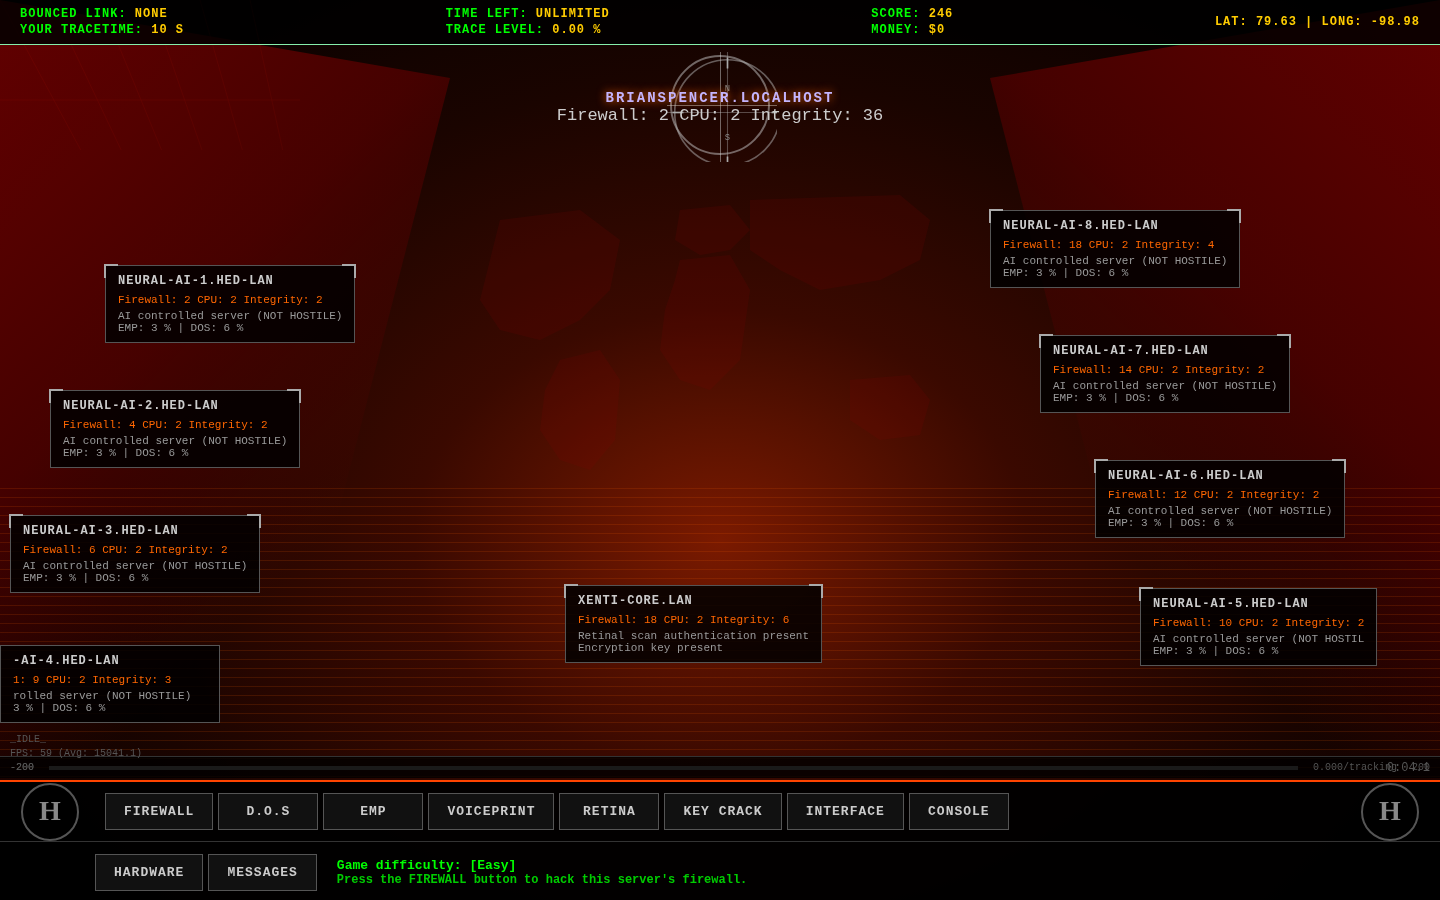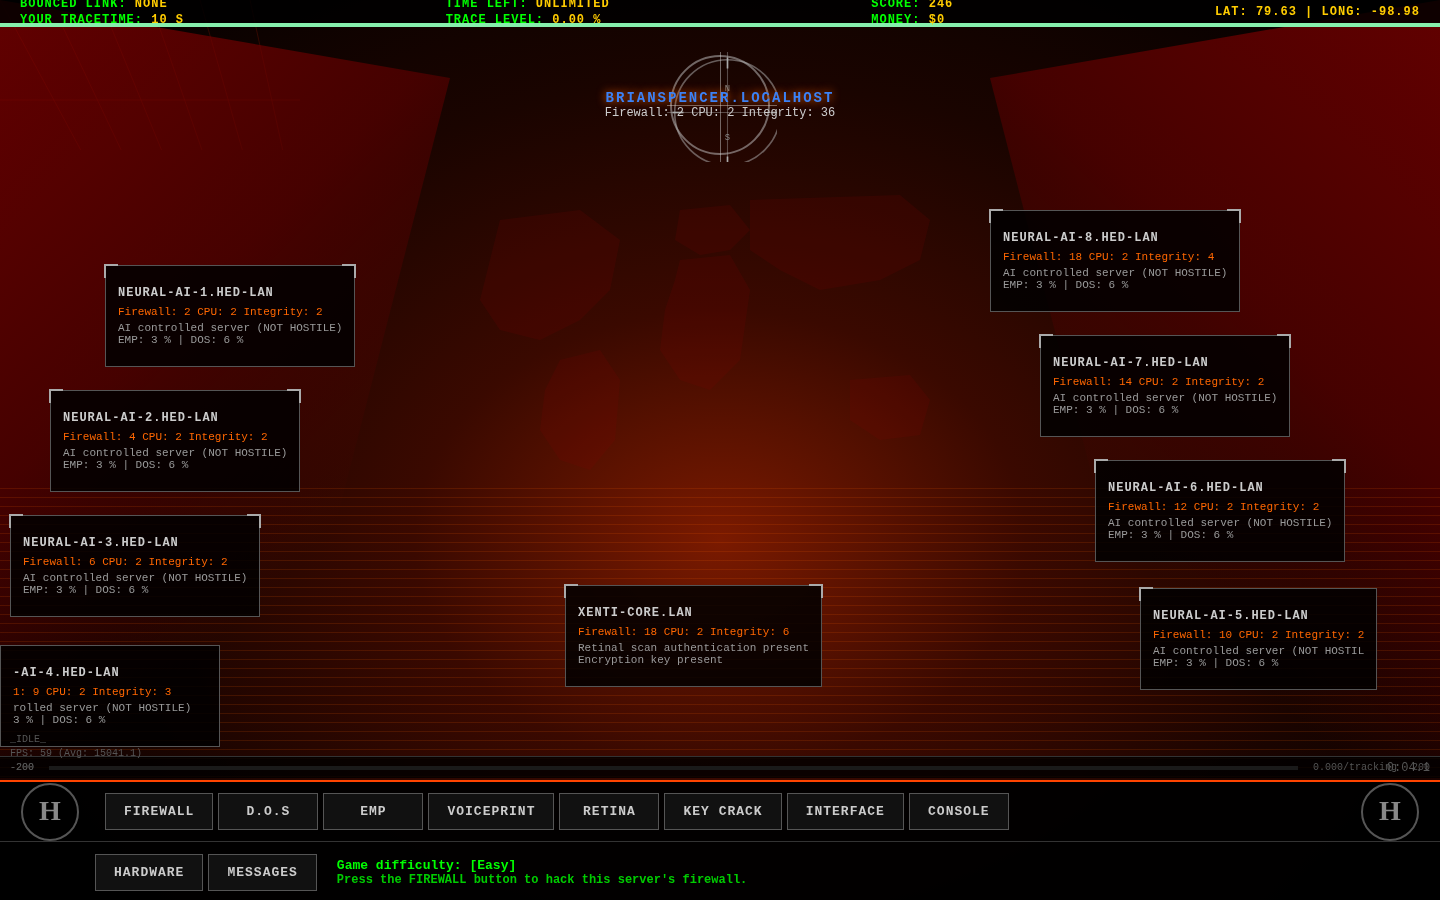--- a/index.html
+++ b/index.html
@@ -110,23 +110,23 @@
       height: 1px; width: 110px;
       top: 50%; left: -5px;
     }
 
     
     .header {
       position: absolute;
       top: 0;
       left: 0;
       right: 0;
-      height: 27px;
+      height: 45px;
       background: rgba(0,0,0,0.85);
-      border-bottom: 4px solid #86efac;
+      border-bottom: 1px solid #86efac;
       z-index: 20;
       display: flex;
       align-items: center;
       padding: 0 20px;
       justify-content: space-between;
     }
     .header-section {
       display: flex;
       flex-direction: column;
       gap: 2px;
@@ -248,21 +248,21 @@
       align-items: center;
       justify-content: center;
       cursor: pointer;
     }
 
     
     .node-box {
       position: absolute;
       background: rgba(0,0,0,0.85);
       border: 1px solid #555;
-      padding: 20px 12px;
+      padding: 8px 12px;
       z-index: 15;
       min-width: 220px;
     }
     .node-title {
       color: #cccccc;
       font-size: 12px;
       font-weight: bold;
       letter-spacing: 1px;
       text-transform: uppercase;
       margin-bottom: 4px;
@@ -301,30 +301,30 @@
     
     .center-node {
       position: absolute;
       top: 90px;
       left: 50%;
       transform: translateX(-50%);
       text-align: center;
       z-index: 15;
     }
     .center-node-name {
-      color: #3b82f6;
+      color: #c4b5fd;
       font-size: 14px;
       font-weight: bold;
       letter-spacing: 2px;
       text-shadow: 0 0 10px #ff6600;
       text-align: center;
     }
     .center-node-stats {
       color: #cccccc;
-      font-size: 12px;
+      font-size: 17px;
     }
 
     
     .scan-bar {
       position: absolute;
       bottom: 122px;
       left: 0;
       right: 0;
       height: 22px;
       background: rgba(0,0,0,0.8);

